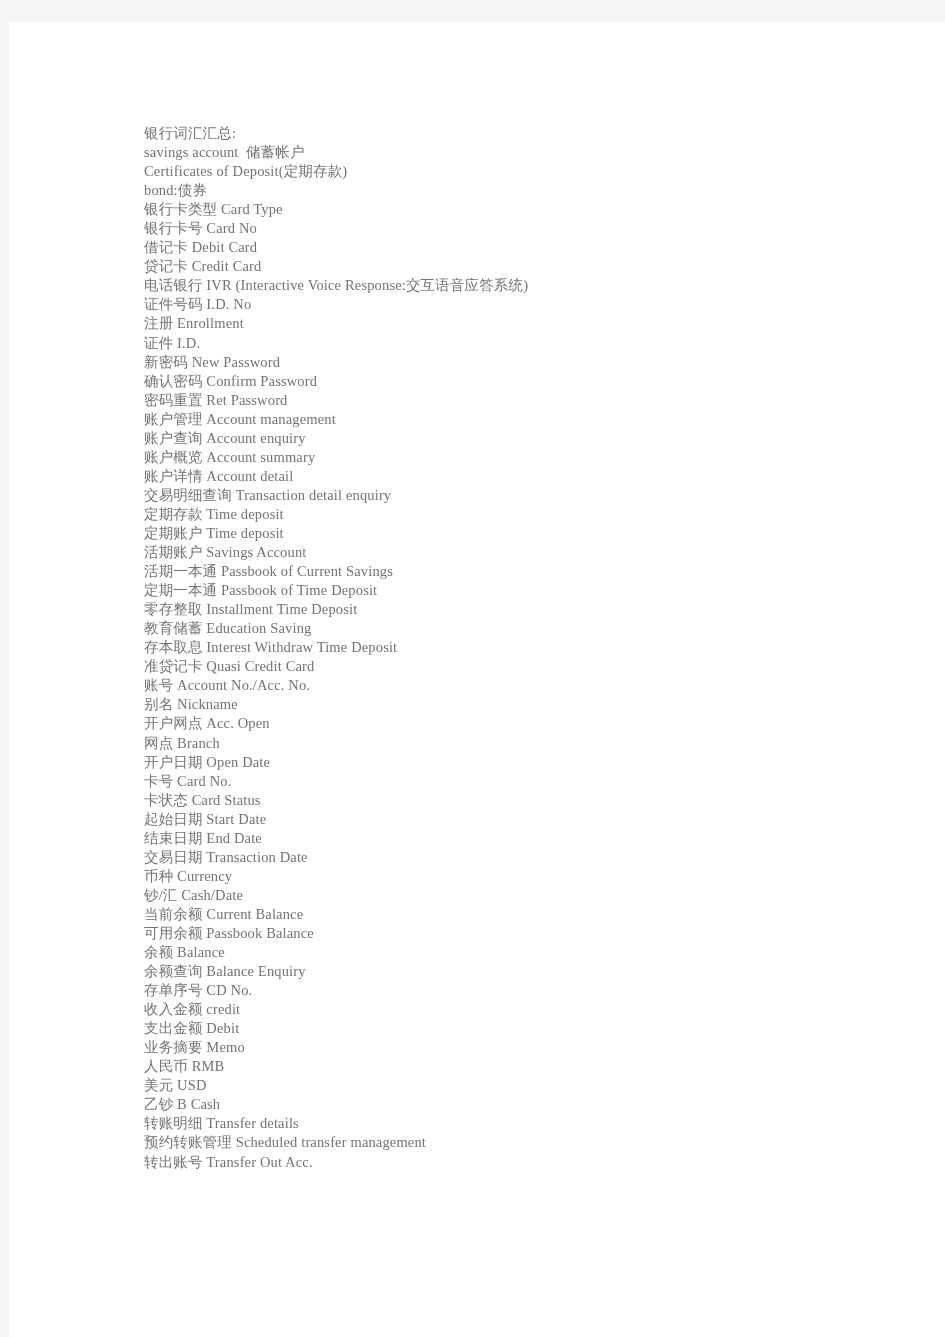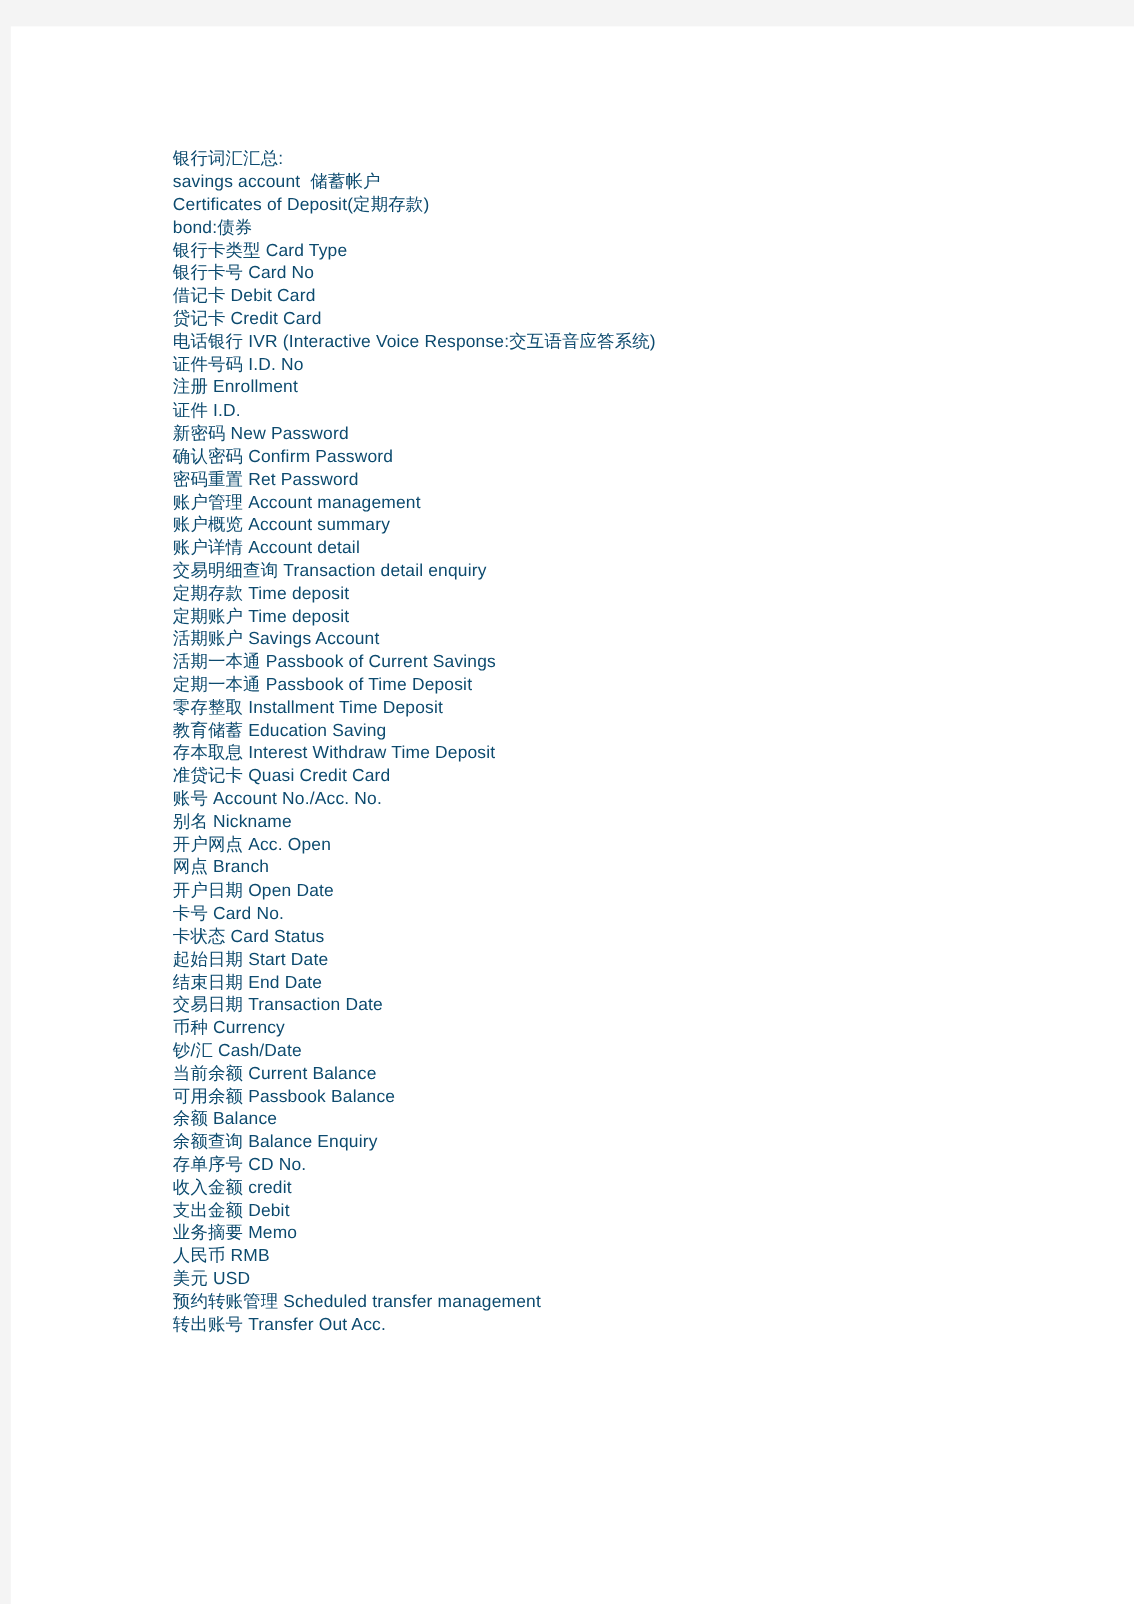--- a/index.html
+++ b/index.html
@@ -35,24 +35,24 @@
     width: 760px;
   }
   .vocab-list {
     list-style: none;
     margin: 0;
     padding: 0;
   }
   .vocab-line {
     font-size: 14.5px;
     line-height: 19.05px;
-    color: #0c4a6e;
+    color: #737373;
     white-space: pre;
     letter-spacing: 0.15px;
-    font-family: Liberation Sans, sans-serif;
+    font-family: Liberation Serif, serif;
   }
 </style>
 </head>
 <body>
 
 <div class="viewport">
   <div class="page-sheet">
     <div class="doc-body">
       <ul class="vocab-list">
           <li class="vocab-line">银行词汇汇总:</li>
@@ -64,20 +64,21 @@
           <li class="vocab-line">借记卡 Debit Card</li>
           <li class="vocab-line">贷记卡 Credit Card</li>
           <li class="vocab-line">电话银行 IVR (Interactive Voice Response:交互语音应答系统)</li>
           <li class="vocab-line">证件号码 I.D. No</li>
           <li class="vocab-line">注册 Enrollment</li>
           <li class="vocab-line">证件 I.D.</li>
           <li class="vocab-line">新密码 New Password</li>
           <li class="vocab-line">确认密码 Confirm Password</li>
           <li class="vocab-line">密码重置 Ret Password</li>
           <li class="vocab-line">账户管理 Account management</li>
+          <li class="vocab-line">账户查询 Account enquiry</li>
           <li class="vocab-line">账户概览 Account summary</li>
           <li class="vocab-line">账户详情 Account detail</li>
           <li class="vocab-line">交易明细查询 Transaction detail enquiry</li>
           <li class="vocab-line">定期存款 Time deposit</li>
           <li class="vocab-line">定期账户 Time deposit</li>
           <li class="vocab-line">活期账户 Savings Account</li>
           <li class="vocab-line">活期一本通 Passbook of Current Savings</li>
           <li class="vocab-line">定期一本通 Passbook of Time Deposit</li>
           <li class="vocab-line">零存整取 Installment Time Deposit</li>
           <li class="vocab-line">教育储蓄 Education Saving</li>
@@ -98,18 +99,20 @@
           <li class="vocab-line">当前余额 Current Balance</li>
           <li class="vocab-line">可用余额 Passbook Balance</li>
           <li class="vocab-line">余额 Balance</li>
           <li class="vocab-line">余额查询 Balance Enquiry</li>
           <li class="vocab-line">存单序号 CD No.</li>
           <li class="vocab-line">收入金额 credit</li>
           <li class="vocab-line">支出金额 Debit</li>
           <li class="vocab-line">业务摘要 Memo</li>
           <li class="vocab-line">人民币 RMB</li>
           <li class="vocab-line">美元 USD</li>
+          <li class="vocab-line">乙钞 B Cash</li>
+          <li class="vocab-line">转账明细 Transfer details</li>
           <li class="vocab-line">预约转账管理 Scheduled transfer management</li>
           <li class="vocab-line">转出账号 Transfer Out Acc.</li>
         </ul>
     </div>
   </div>
 </div>
 
 </body></html>

